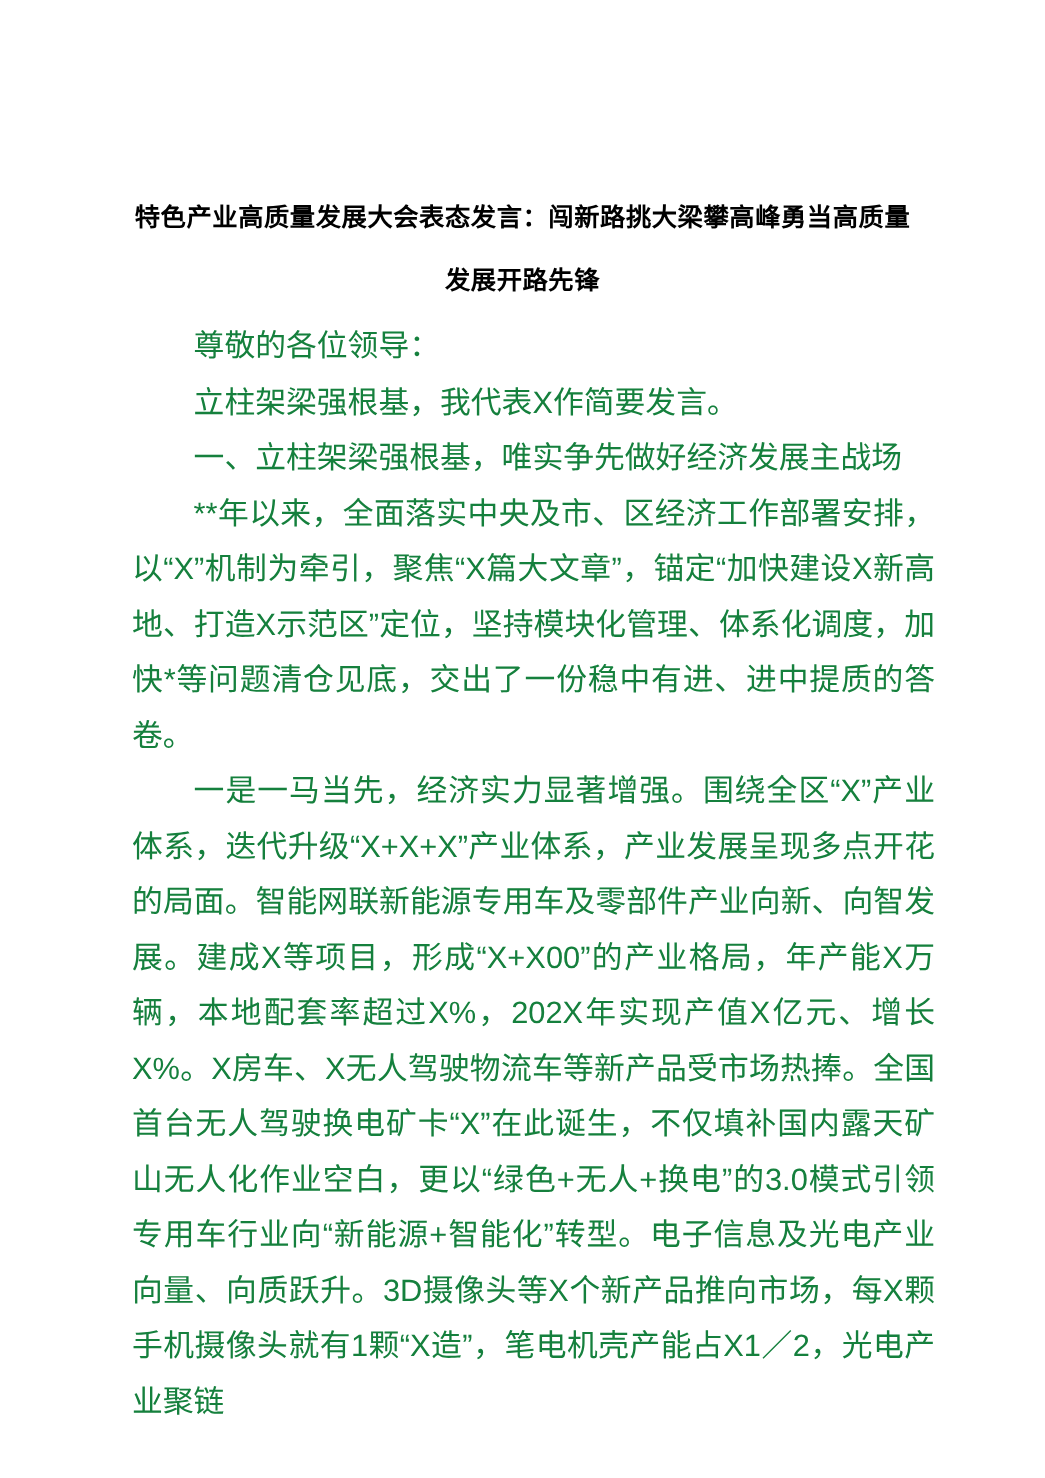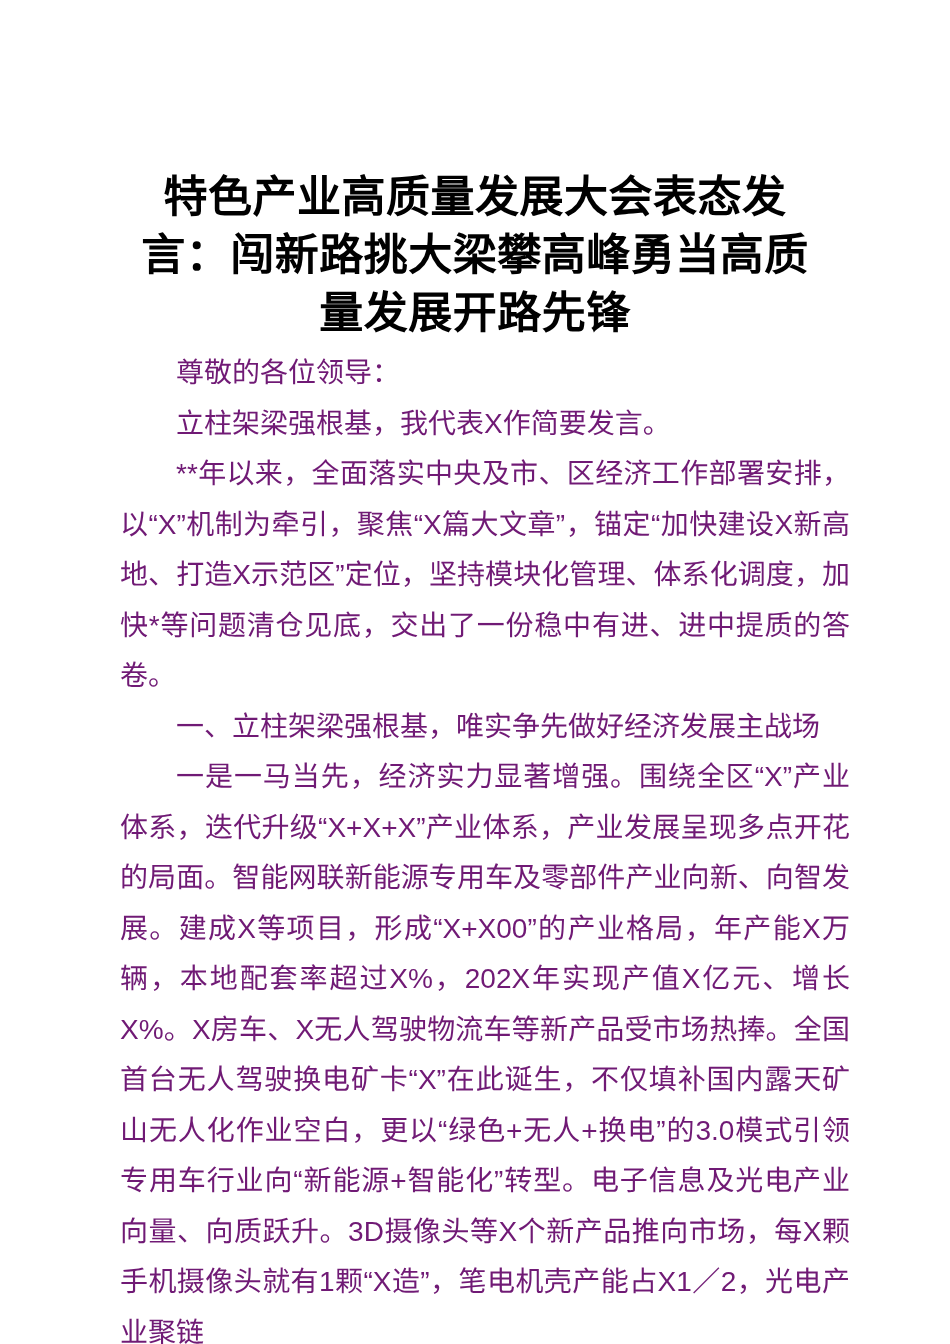--- a/index.html
+++ b/index.html
@@ -16,51 +16,51 @@
   }
   .page {
     position: relative;
     width: 950px;
     height: 1344px;
     background: #ffffff;
   }
   .doc-title {
     margin: 168px auto 6px auto;
     width: 706px;
-    font-size: 44px;
+    font-size: 23px;
     line-height: 58px;
     font-weight: 700;
     text-align: center;
     letter-spacing: 0.5px;
     color: #000000;
   }
   .content {
     margin-left: 120px;
     margin-right: 100px; 
   }
   .para {
     margin: 0;
     font-size: 28px;
     line-height: 50.5px;
     text-align: justify;
     text-justify: inter-character;
     text-indent: 2em;
     font-weight: 400;
-    color: #701a75;
+    color: #15803d;
     word-break: break-all;
   }
   .section-heading {
     font-weight: 500;
   }
 </style>
 </head>
 <body>
 
 <div class="page">
   <h1 class="doc-title">特色产业高质量发展大会表态发言：闯新路挑大梁攀高峰勇当高质量发展开路先锋</h1>
   <div class="content">
     <p class="para">尊敬的各位领导：</p>
     <p class="para">立柱架梁强根基，我代表X作简要发言。</p>
+    <p class="para section-heading">一、立柱架梁强根基，唯实争先做好经济发展主战场</p>
     <p class="para">**年以来，全面落实中央及市、区经济工作部署安排，以“X”机制为牵引，聚焦“X篇大文章”，锚定“加快建设X新高地、打造X示范区”定位，坚持模块化管理、体系化调度，加快*等问题清仓见底，交出了一份稳中有进、进中提质的答卷。</p>
-    <p class="para section-heading">一、立柱架梁强根基，唯实争先做好经济发展主战场</p>
     <p class="para">一是一马当先，经济实力显著增强。围绕全区“X”产业体系，迭代升级“X+X+X”产业体系，产业发展呈现多点开花的局面。智能网联新能源专用车及零部件产业向新、向智发展。建成X等项目，形成“X+X00”的产业格局，年产能X万辆，本地配套率超过X%，202X年实现产值X亿元、增长X%。X房车、X无人驾驶物流车等新产品受市场热捧。全国首台无人驾驶换电矿卡“X”在此诞生，不仅填补国内露天矿山无人化作业空白，更以“绿色+无人+换电”的3.0模式引领专用车行业向“新能源+智能化”转型。电子信息及光电产业向量、向质跃升。3D摄像头等X个新产品推向市场，每X颗手机摄像头就有1颗“X造”，笔电机壳产能占X1／2，光电产业聚链</p>
   </div>
 </div>
 
 </body></html>

